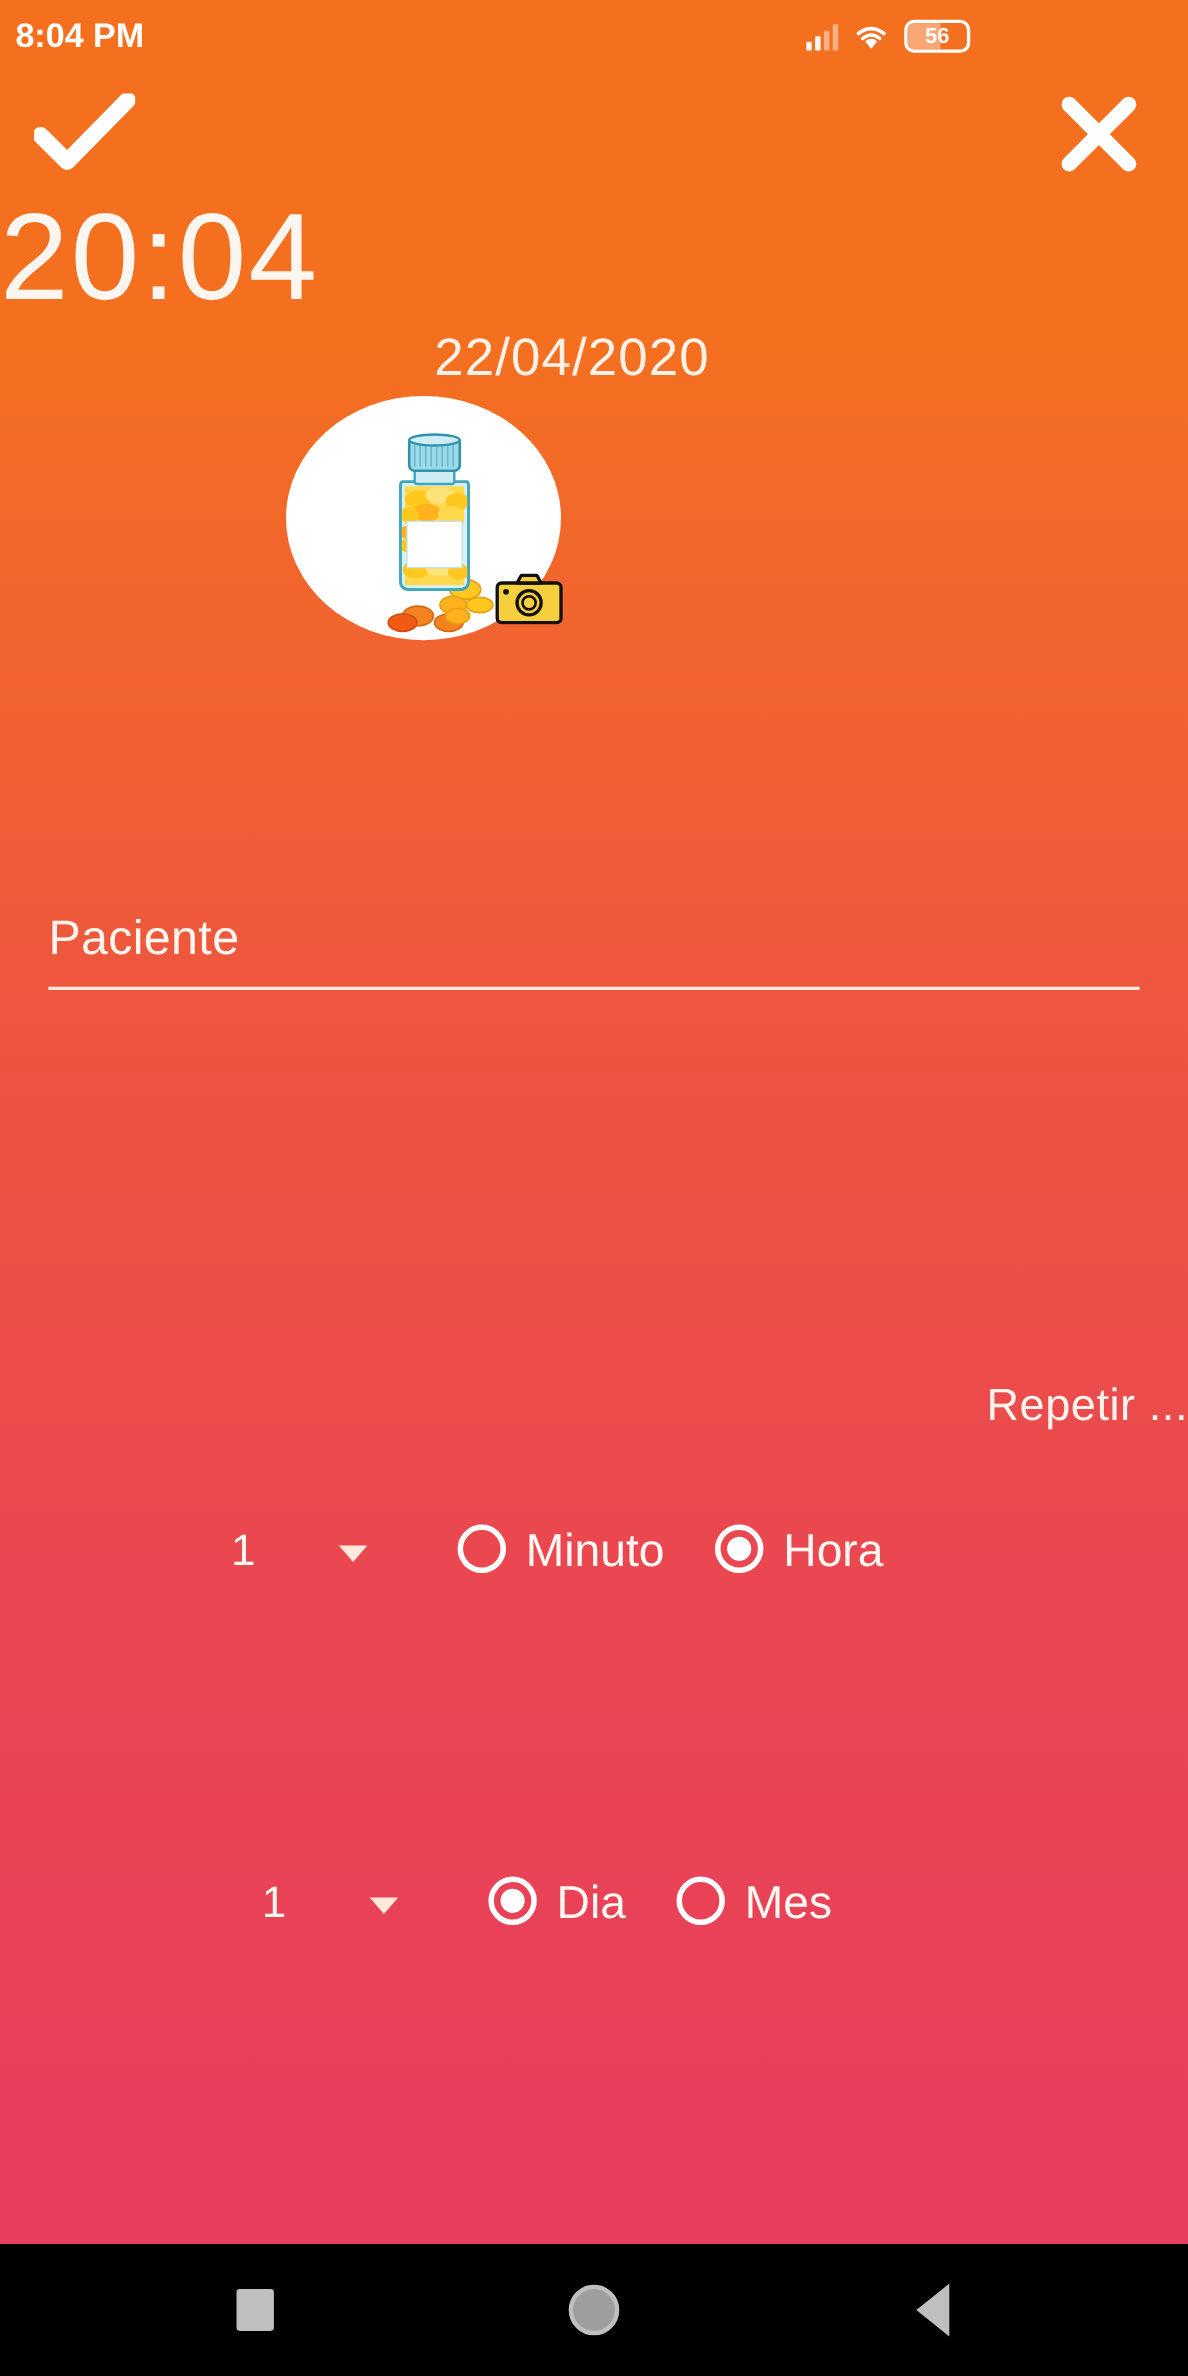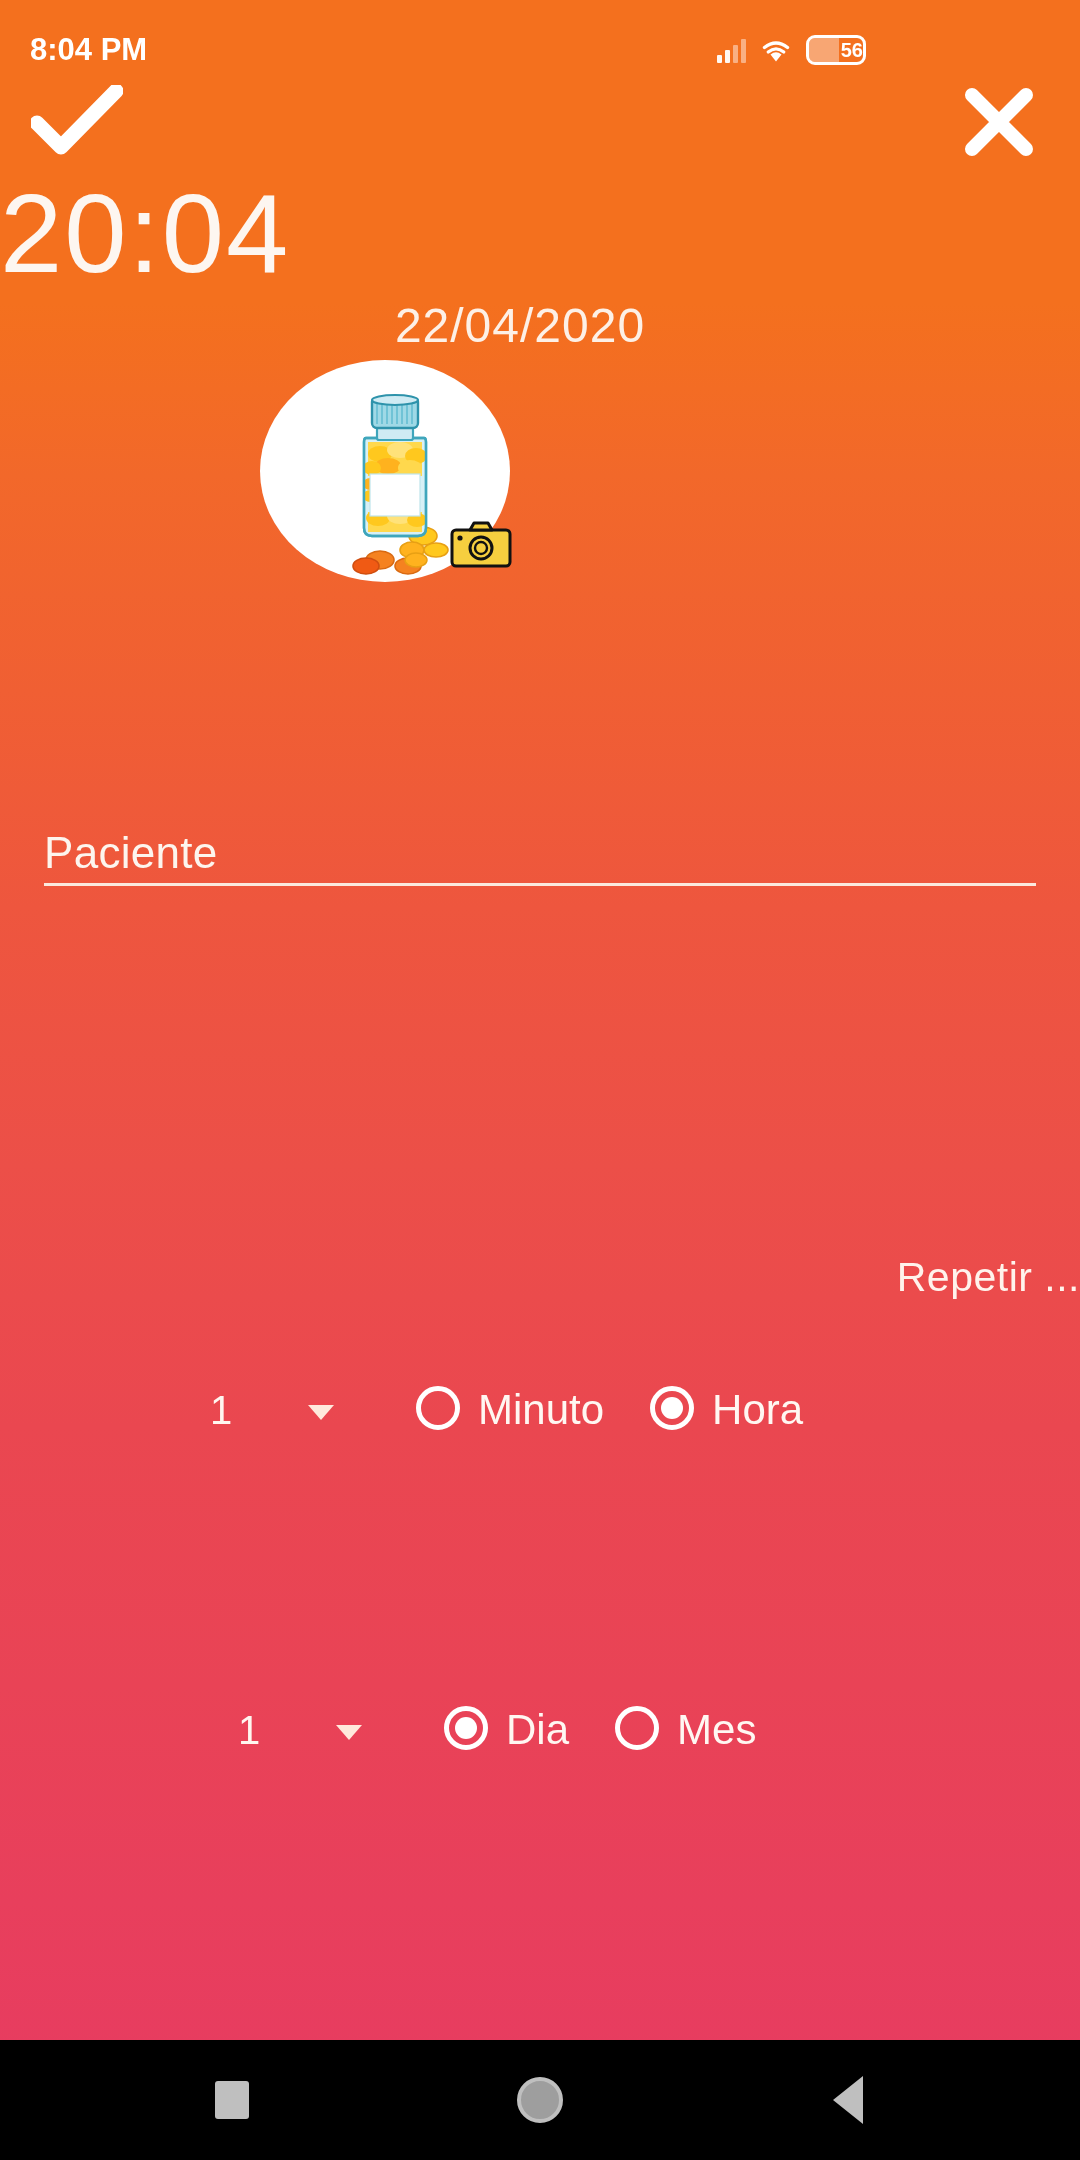--- a/index.html
+++ b/index.html
@@ -24,24 +24,24 @@
         #EA4750 66%,
         #E94356 78%,
         #E83F5C 88%,
         #E73C60 96%,
         #E73B62 100%);
     overflow: hidden;
   }
 
   
   #statusbar {
-    position: absolute; left: 0; top: 17px;
+    position: absolute; left: 0; top: 0;
     width: 896px; height: 66px;
     display: flex; align-items: center;
-    padding: 0 30px;
+    padding: 0 14px;
     color: #ffffff;
   }
   #status-time {
     font-size: 31px;
     font-weight: bold;
     letter-spacing: 0px;
     color: #ffffff;
   }
   #status-right {
     margin-left: auto;
@@ -52,21 +52,21 @@
   .signal-bars i:nth-child(1) { height: 8px;  opacity: .95; }
   .signal-bars i:nth-child(2) { height: 13px; opacity: .95; }
   .signal-bars i:nth-child(3) { height: 18px; opacity: .45; }
   .signal-bars i:nth-child(4) { height: 24px; opacity: .45; }
   .wifi-ico { width: 32px; height: 26px; position: relative; }
   .battery {
     position: relative;
     width: 60px; height: 30px;
     border: 3px solid #ffffff;
     border-radius: 9px;
-    display: flex; align-items: center; justify-content: flex-end;
+    display: flex; align-items: center; justify-content: center;
     overflow: hidden;
   }
   .battery .fill {
     position: absolute; left: 0; top: 0; bottom: 0;
     width: 56%;
     background: rgba(255,255,255,.38);
   }
   .battery span {
     position: relative;
     font-size: 20px; font-weight: bold; color: #ffffff; line-height: 1;
@@ -131,21 +131,21 @@
     width: 62px; height: 48px;
     cursor: pointer;
   }
 
   
   .field {
     position: absolute;
     left: 44px;
     width: 992px;
     border-bottom: 3px solid #FBE9DE;
-    padding-bottom: 6px;
+    padding-bottom: 20px;
   }
   .field .ph {
     display: block;
     font-size: 44px;
     font-weight: 400;
     color: #FDF5EE;
     line-height: 1.12;
     letter-spacing: .3px;
   }
   #field-paciente   { top: 828px; }

